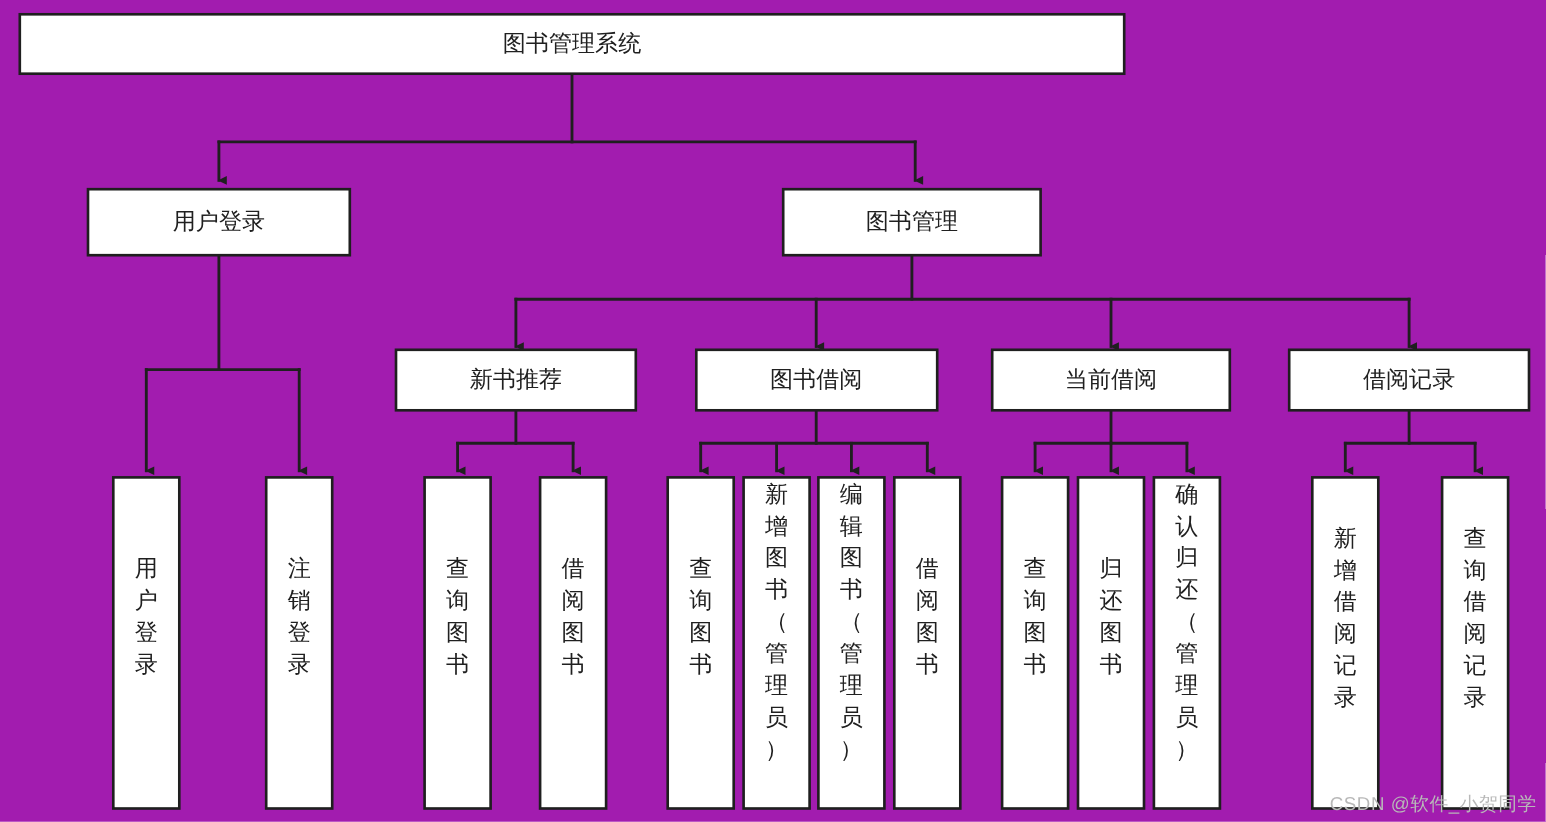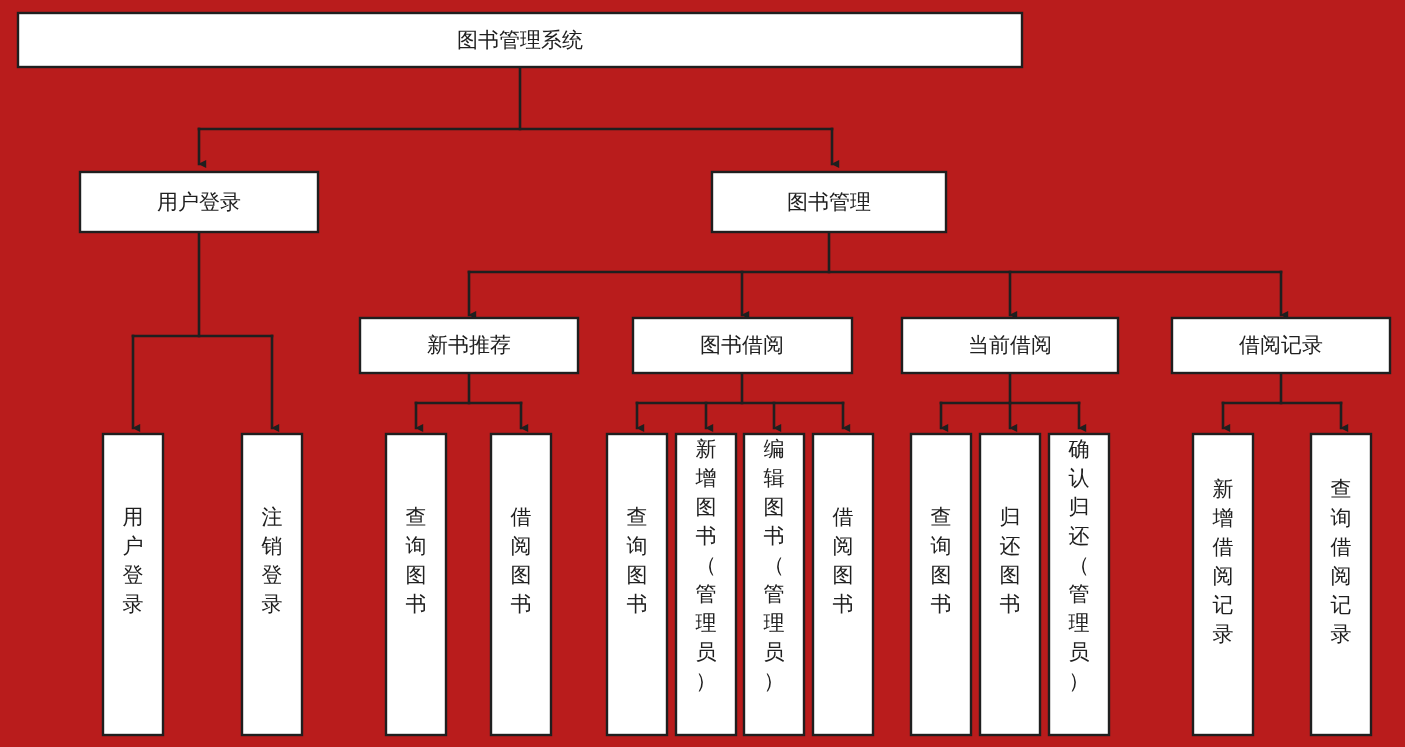--- a/index.html
+++ b/index.html
@@ -10,21 +10,21 @@
   body {
     width: 1405px;
     height: 747px;
     font-family: "Liberation Sans", "DejaVu Sans", sans-serif;
     overflow: hidden;
   }
   #diagram-root {
     position: relative;
     width: 1405px;
     height: 747px;
-    background: #b91c1c;
+    background: #a21caf;
   }
   svg#flow-svg {
     position: absolute;
     left: 0;
     top: 0;
     width: 1405px;
     height: 747px;
   }
   .node-rect {
     fill: #ffffff;
@@ -222,13 +222,14 @@
       <rect class="node-rect" x="1193" y="434" width="60" height="301"></rect>
       <text class="node-label-v vtext" x="1223" y="496"><tspan x="1223" y="496">新</tspan><tspan x="1223" y="525">增</tspan><tspan x="1223" y="554">借</tspan><tspan x="1223" y="583">阅</tspan><tspan x="1223" y="612">记</tspan><tspan x="1223" y="641">录</tspan></text>
     </g>
 
     <g>
       <rect class="node-rect" x="1311" y="434" width="60" height="301"></rect>
       <text class="node-label-v vtext" x="1341" y="496"><tspan x="1341" y="496">查</tspan><tspan x="1341" y="525">询</tspan><tspan x="1341" y="554">借</tspan><tspan x="1341" y="583">阅</tspan><tspan x="1341" y="612">记</tspan><tspan x="1341" y="641">录</tspan></text>
     </g>
   </svg>
 
+  <div class="watermark">CSDN @软件_小贺同学</div>
 </div>
 
 </body></html>

